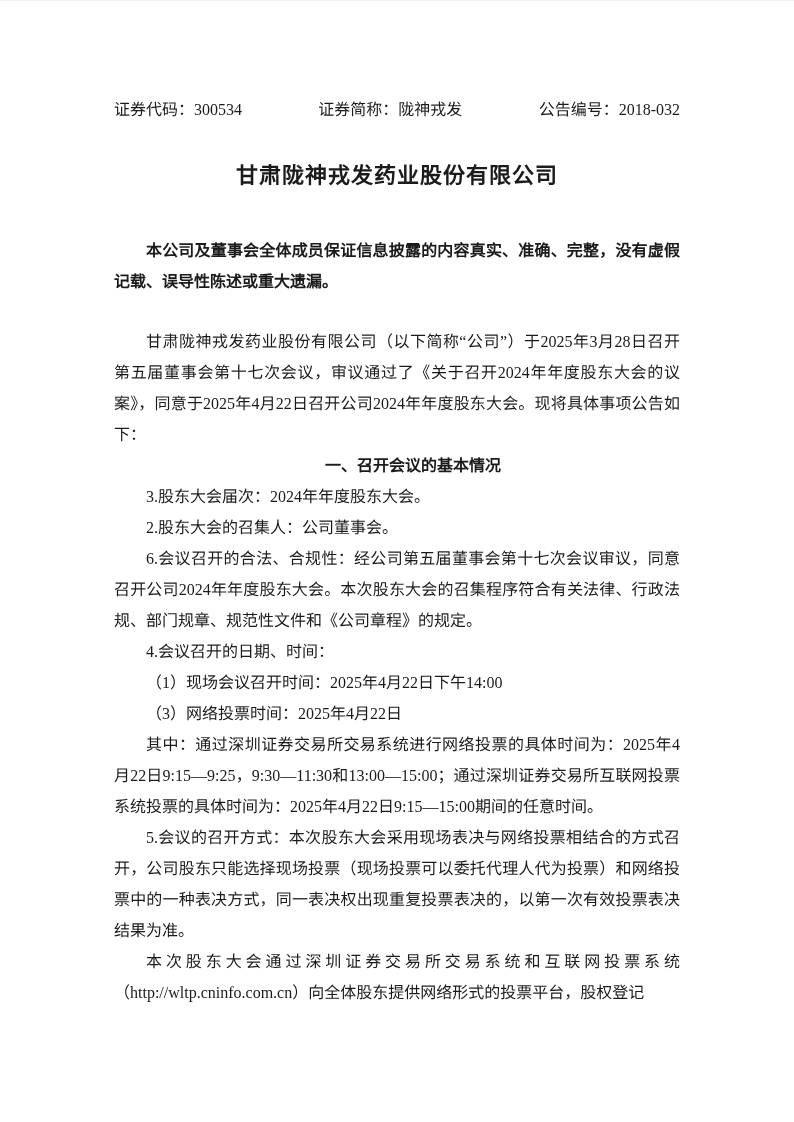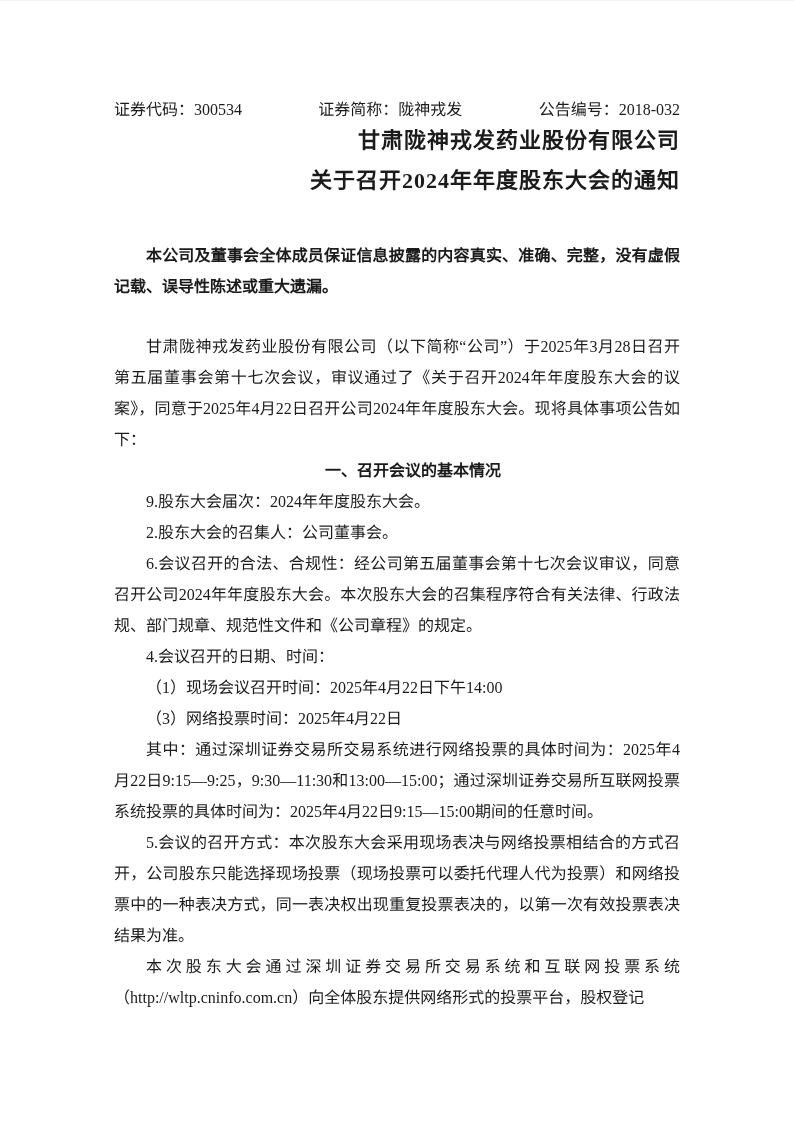--- a/index.html
+++ b/index.html
@@ -20,21 +20,22 @@
   .doc-header {
     display: flex;
     justify-content: space-between;
     align-items: baseline;
     font-size: 16px;
     line-height: 22px;
     white-space: nowrap;
     text-align: center;
   }
   .title-block {
-    text-align: right;
+    margin-top: 35px;
+    text-align: center;
     font-weight: bold;
   }
   .title-line {
     font-size: 22px;
     line-height: 40px;
     letter-spacing: 1px;
   }
   .para {
     margin: 0;
     font-size: 16px;
@@ -59,30 +60,29 @@
 <div class="page">
 
   <div class="doc-header">
     <span>证券代码：300534</span>
     <span>证券简称：陇神戎发</span>
     <span>公告编号：2018-032</span>
   </div>
 
   <div class="title-block">
     <div class="title-line">甘肃陇神戎发药业股份有限公司</div>
-    <div class="title-line">关于召开2024年年度股东大会的通知</div>
   </div>
 
   <p class="para statement">本公司及董事会全体成员保证信息披露的内容真实、准确、完整，没有虚假记载、误导性陈述或重大遗漏。</p>
 
   <p class="para">甘肃陇神戎发药业股份有限公司（以下简称“公司”）于2025年3月28日召开第五届董事会第十七次会议，审议通过了《关于召开2024年年度股东大会的议案》，同意于2025年4月22日召开公司2024年年度股东大会。现将具体事项公告如下：</p>
 
   <p class="para heading">一、召开会议的基本情况</p>
 
-  <p class="para">9.股东大会届次：2024年年度股东大会。</p>
+  <p class="para">3.股东大会届次：2024年年度股东大会。</p>
   <p class="para">2.股东大会的召集人：公司董事会。</p>
   <p class="para">6.会议召开的合法、合规性：经公司第五届董事会第十七次会议审议，同意召开公司2024年年度股东大会。本次股东大会的召集程序符合有关法律、行政法规、部门规章、规范性文件和《公司章程》的规定。</p>
   <p class="para">4.会议召开的日期、时间：</p>
   <p class="para">（1）现场会议召开时间：2025年4月22日下午14:00</p>
   <p class="para">（3）网络投票时间：2025年4月22日</p>
   <p class="para">其中：通过深圳证券交易所交易系统进行网络投票的具体时间为：2025年4月22日9:15—9:25，9:30—11:30和13:00—15:00；通过深圳证券交易所互联网投票系统投票的具体时间为：2025年4月22日9:15—15:00期间的任意时间。</p>
   <p class="para">5.会议的召开方式：本次股东大会采用现场表决与网络投票相结合的方式召开，公司股东只能选择现场投票（现场投票可以委托代理人代为投票）和网络投票中的一种表决方式，同一表决权出现重复投票表决的，以第一次有效投票表决结果为准。</p>
   <p class="para">本次股东大会通过深圳证券交易所交易系统和互联网投票系统（http://wltp.cninfo.com.cn）向全体股东提供网络形式的投票平台，股权登记</p>
 
 </div>

